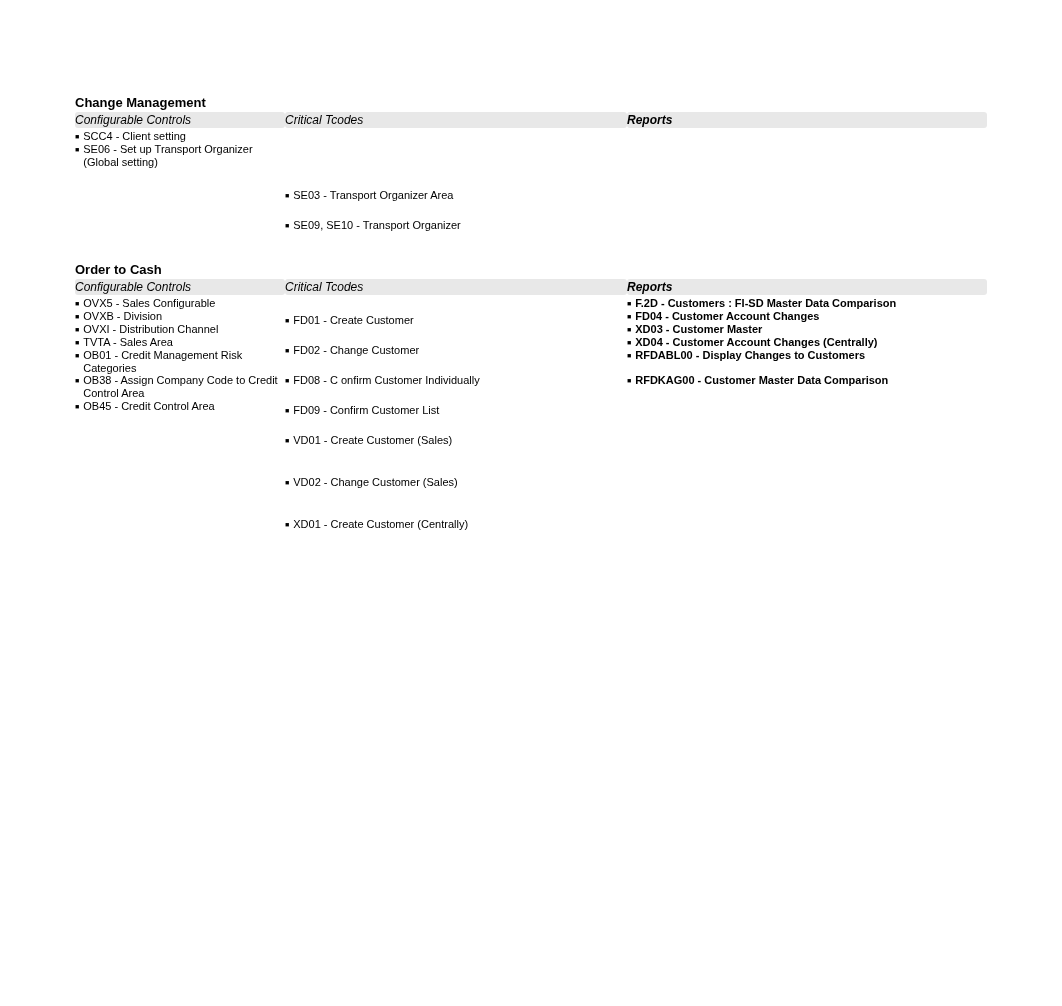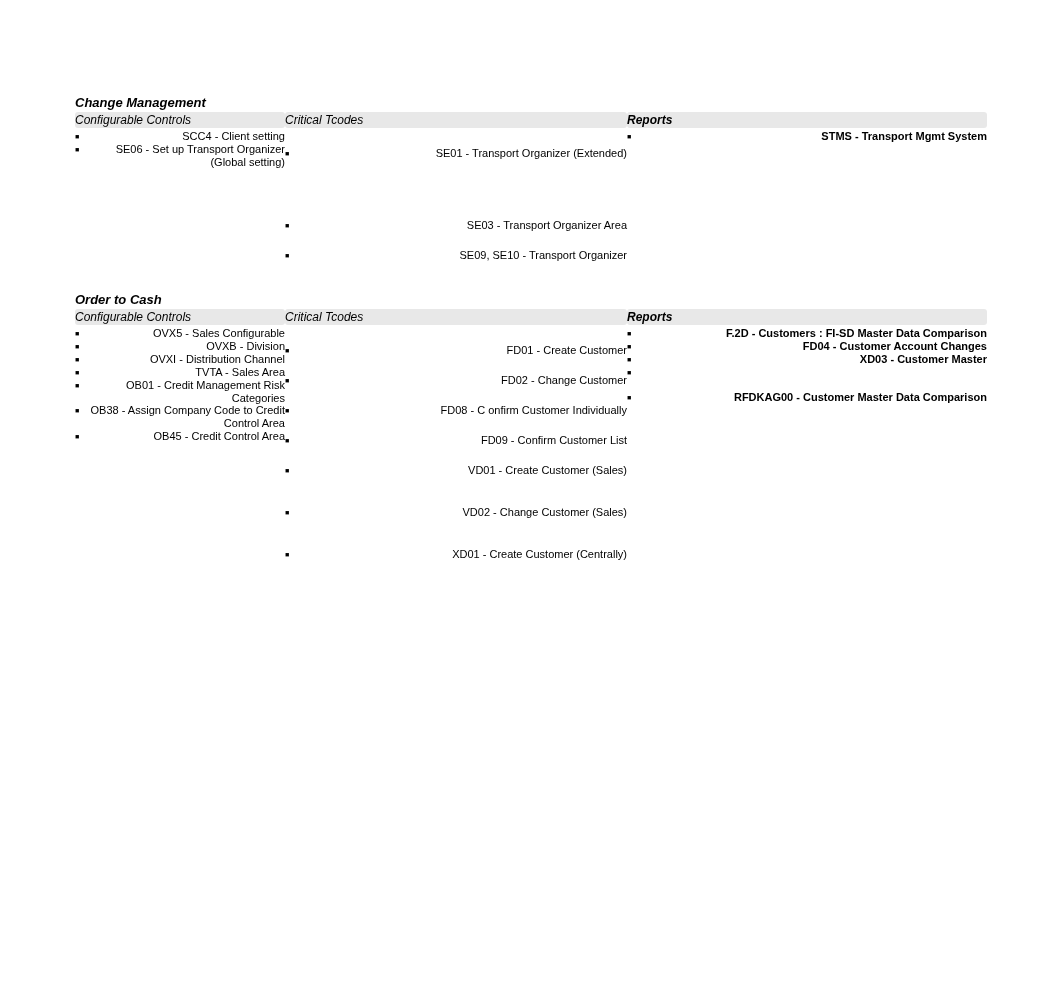--- a/index.html
+++ b/index.html
@@ -10,21 +10,20 @@
       width: 1062px;
     }
     .content {
       padding: 95px 75px 40px 75px;
     }
     .section {
       margin-bottom: 30px;
     }
     .section-title {
       font-weight: bold;
-      font-style: italic;
       font-size: 13px;
       margin-bottom: 2px;
       color: #000;
     }
     .columns {
       display: flex;
       gap: 0;
     }
     .col {
       display: flex;
@@ -52,21 +51,20 @@
       align-items: flex-start;
     }
     .item .bullet {
       margin-right: 4px;
       font-size: 7px;
       line-height: 13px;
       color: #000;
     }
     .item .txt {
       flex: 1;
-      text-align: right;
     }
     .item.spacer {
       height: 12px;
     }
     .item.tall {
       min-height: 25px;
     }
   </style>
 </head>
 <body>
@@ -84,40 +82,32 @@
           </div>
         <div class="item tall">
             <span class="bullet">■</span>
             <span class="txt">SE06 - Set up Transport Organizer (Global setting)</span>
           </div>
         <div class="item spacer"></div>
         <div class="item spacer"></div>
       </div>
       <div class="col col2">
         <div class="col-header">Critical Tcodes</div>
-        <div class="item">
-            <span class="bullet">■</span>
-            <span class="txt">SE01 - Transport Organizer (Extended)</span>
-          </div>
         <div class="item tall spacer"></div>
         <div class="item">
             <span class="bullet">■</span>
             <span class="txt">SE03 - Transport Organizer Area</span>
           </div>
         <div class="item">
             <span class="bullet">■</span>
             <span class="txt">SE09, SE10 - Transport Organizer</span>
           </div>
       </div>
       <div class="col col3">
         <div class="col-header">Reports</div>
-        <div class="item">
-            <span class="bullet">■</span>
-            <span class="txt">STMS - Transport Mgmt System</span>
-          </div>
         <div class="item tall spacer"></div>
         <div class="item spacer"></div>
         <div class="item spacer"></div>
       </div>
     </div>
   </div>
 
   <div class="section">
     <div class="section-title">Order to Cash</div>
     <div class="columns">
@@ -190,22 +180,27 @@
             <span class="txt">F.2D - Customers : FI-SD Master Data Comparison</span>
           </div>
         <div class="item">
             <span class="bullet">■</span>
             <span class="txt">FD04 - Customer Account Changes</span>
           </div>
         <div class="item">
             <span class="bullet">■</span>
             <span class="txt">XD03 - Customer Master</span>
           </div>
-        <div class="item tall">
-            <span class="bullet">■</span>
+        <div class="item">
+            <span class="bullet">■</span>
+            <span class="txt">XD04 - Customer Account Changes (Centrally)</span>
+          </div>
+        <div class="item tall">
+            <span class="bullet">■</span>
+            <span class="txt">RFDABL00 - Display Changes to Customers</span>
           </div>
         <div class="item tall">
             <span class="bullet">■</span>
             <span class="txt">RFDKAG00 - Customer Master Data Comparison</span>
           </div>
         <div class="item spacer"></div>
       </div>
     </div>
   </div>
 

